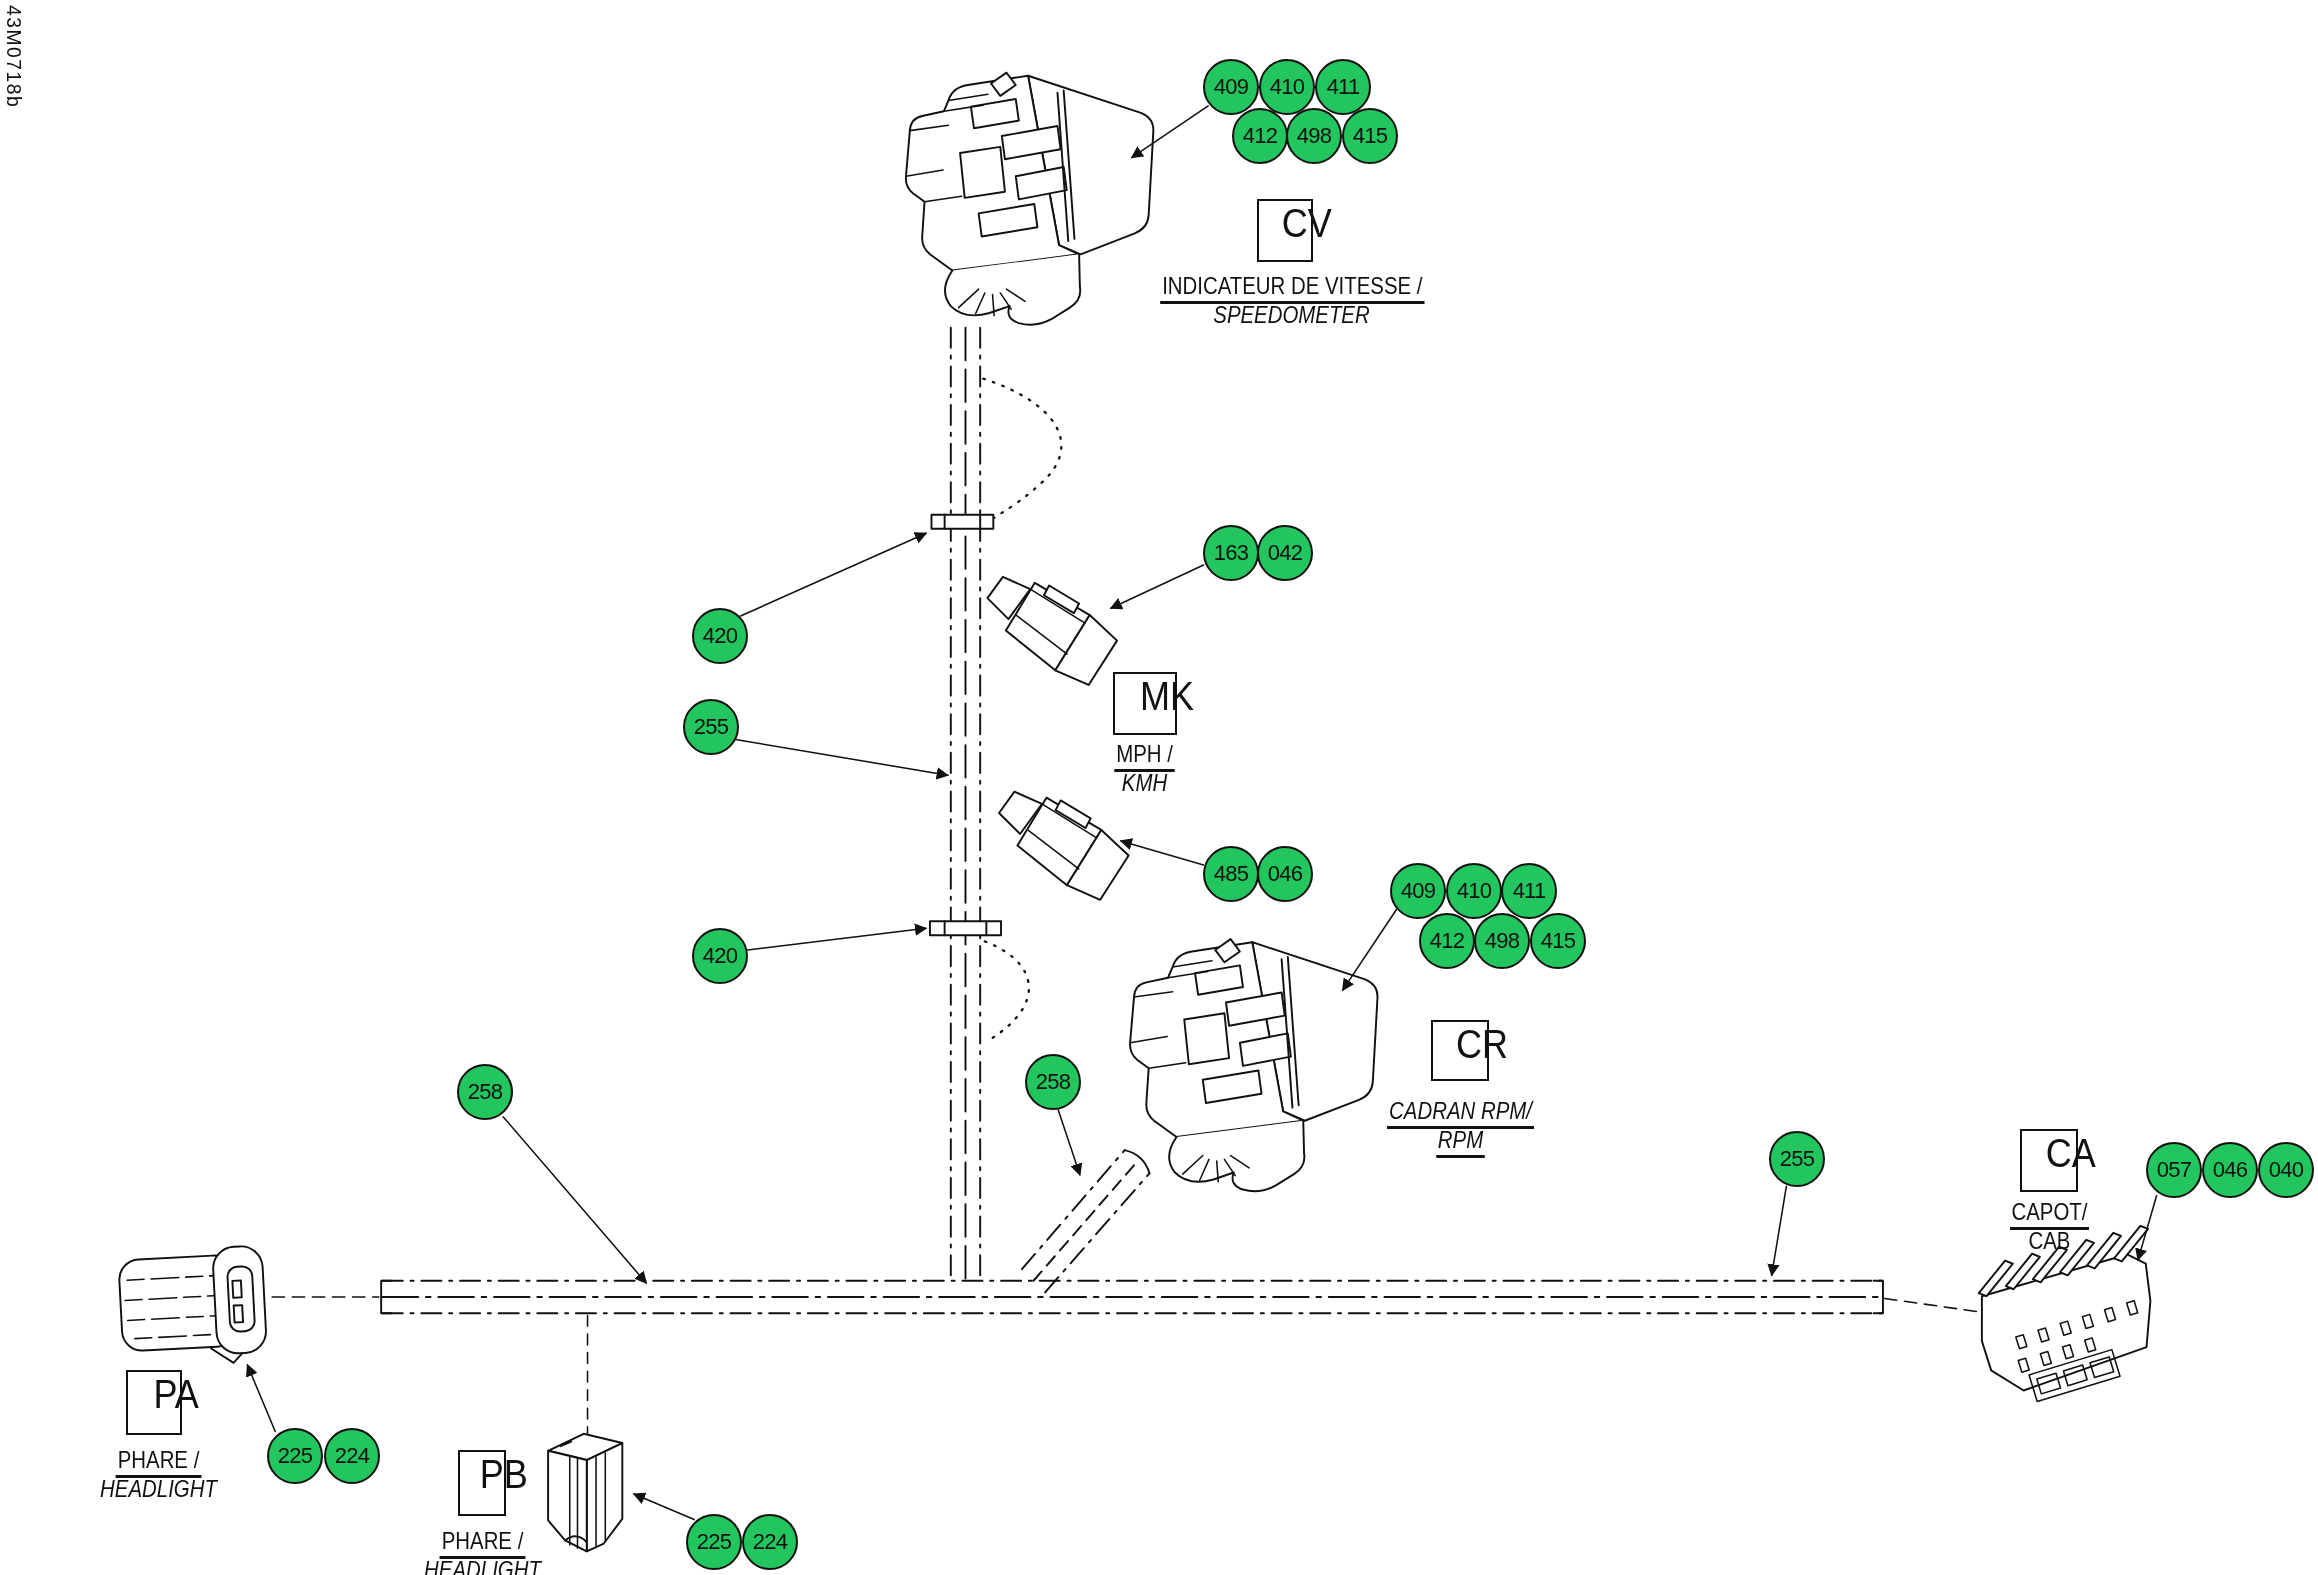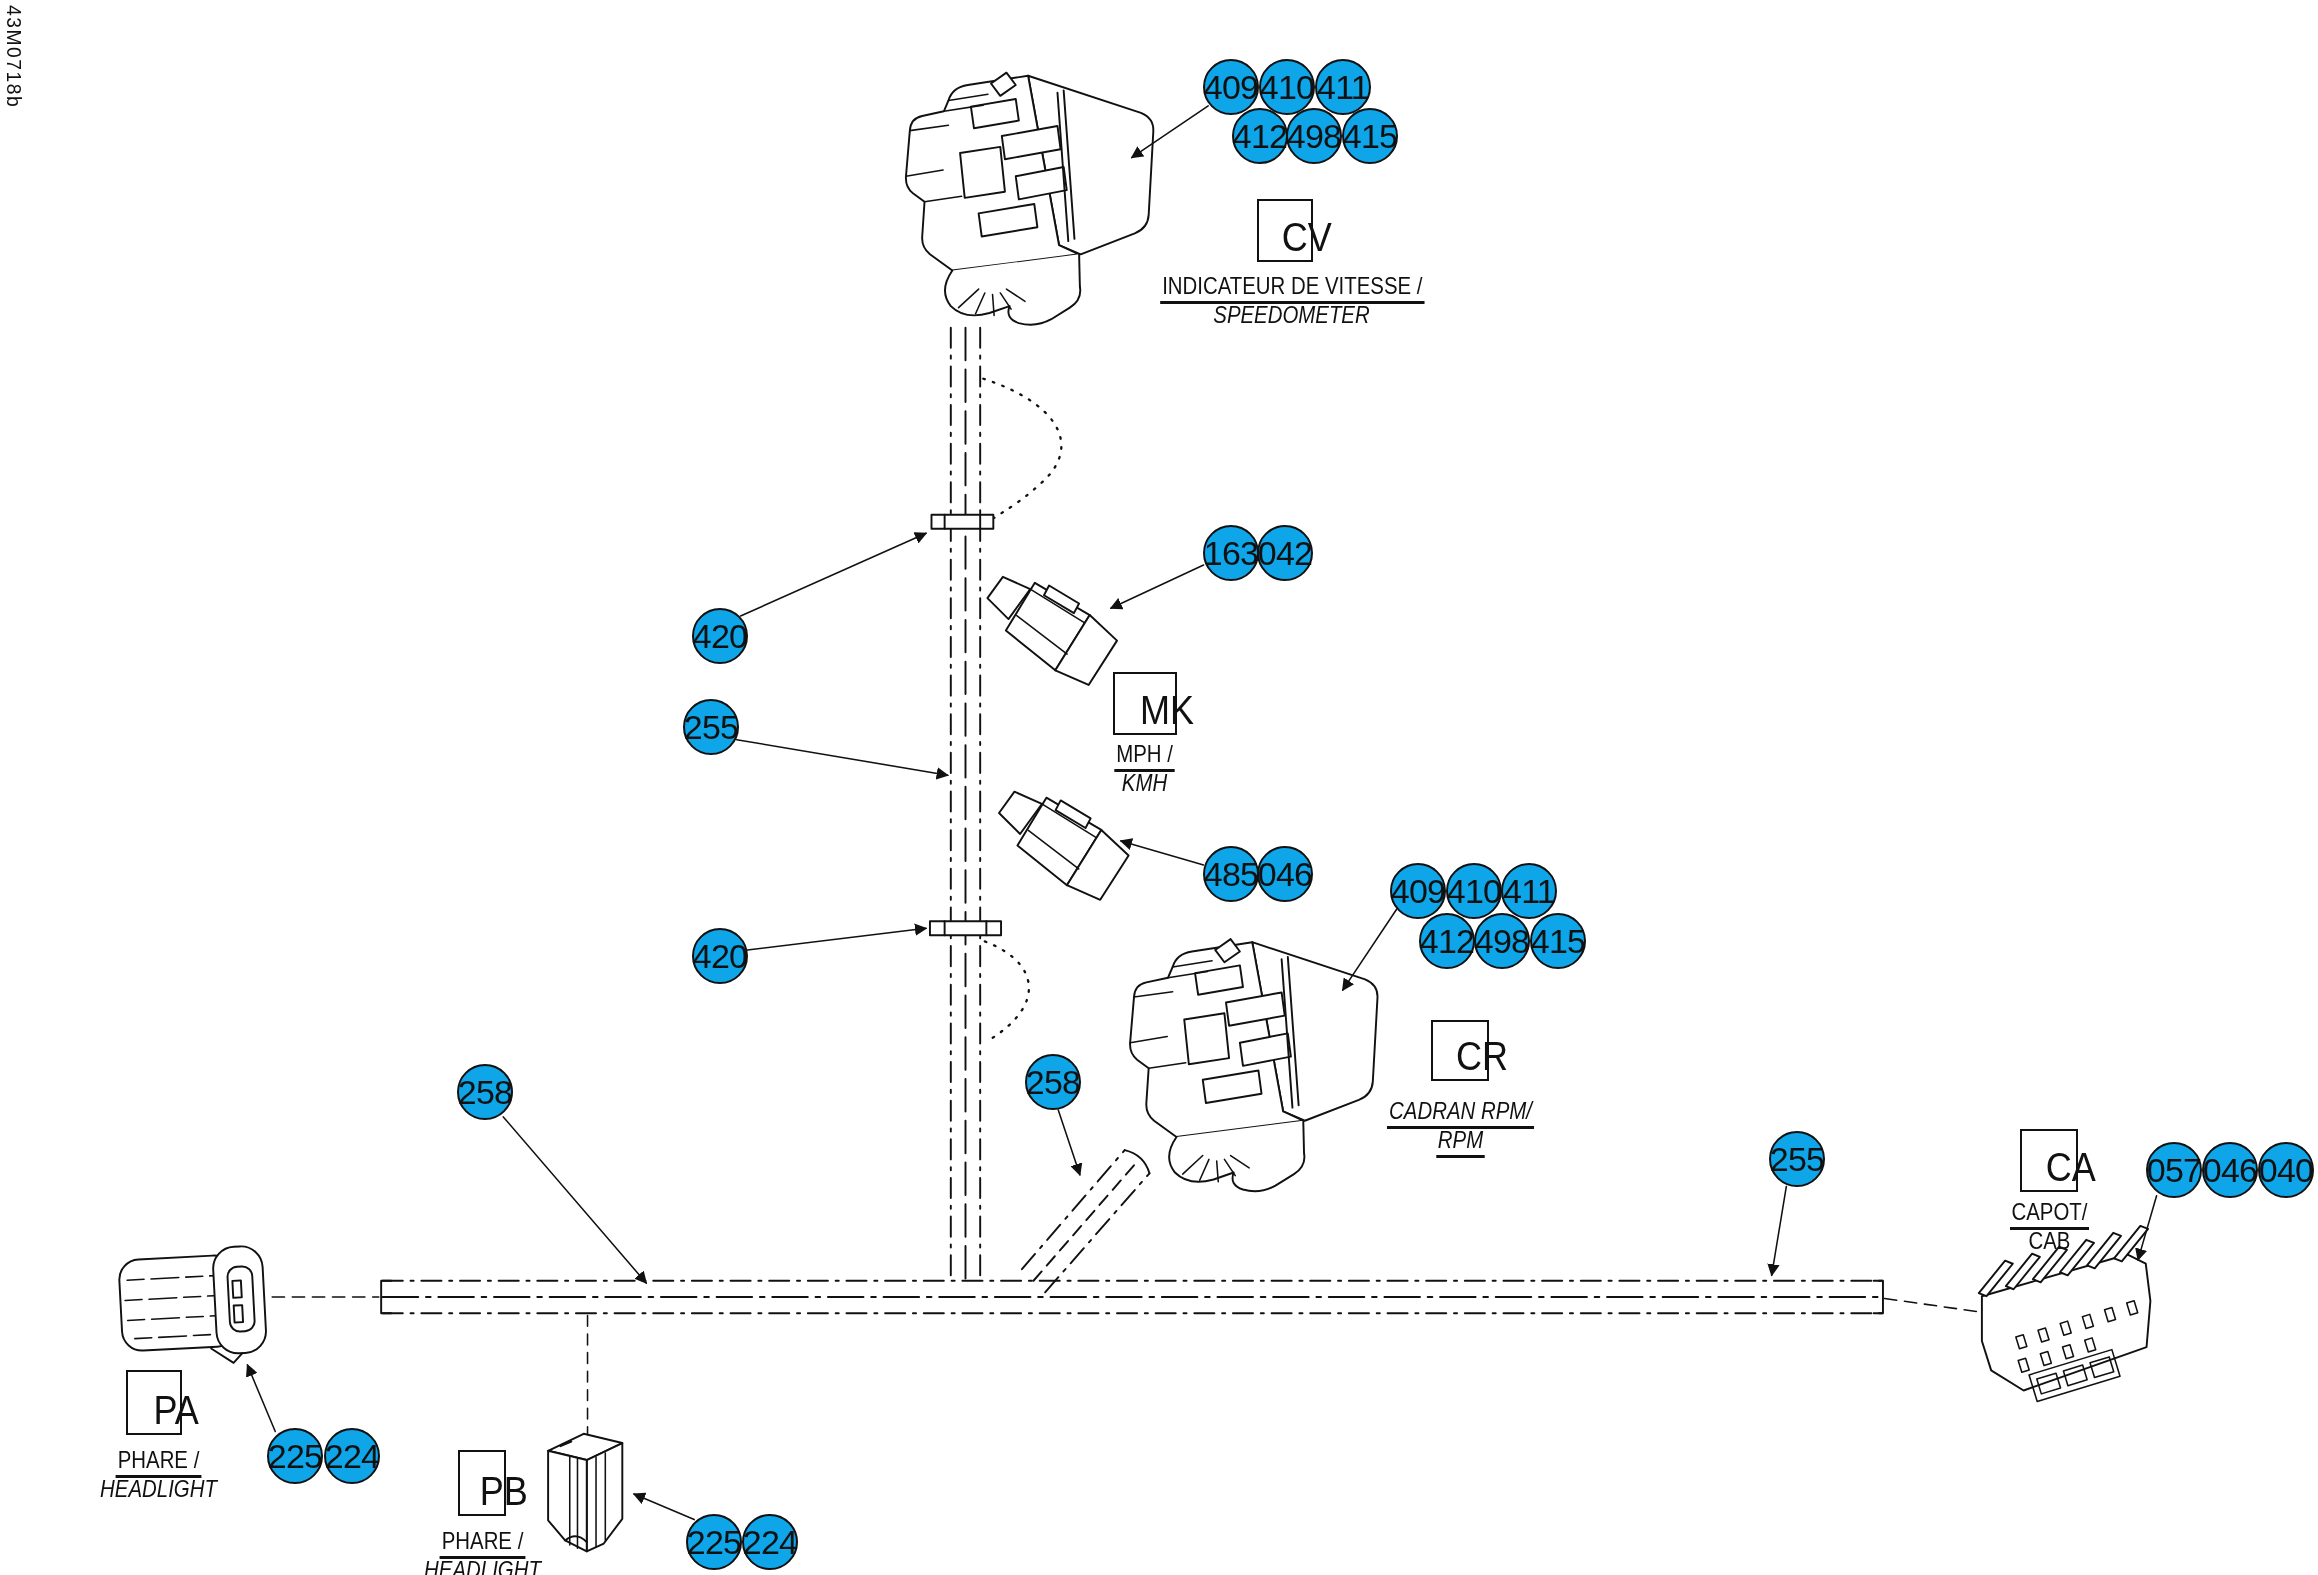--- a/index.html
+++ b/index.html
@@ -2,24 +2,24 @@
 <html style="font-size:12.4px"><head>
 <meta charset="utf-8">
 <style>
   html,body{margin:0;padding:0;background:#fff;}
   .stage{position:relative;width:2319px;height:1576px;background:#fff;overflow:hidden;
          font-family:"Liberation Sans",sans-serif;color:#111;}
   svg.art{position:absolute;left:0;top:0;}
   .docnum{position:absolute;left:1.5px;top:4.6px;writing-mode:vertical-rl;
           font-size:19.3px;letter-spacing:1.5px;color:#111;}
   .callout{position:absolute;width:56px;height:56px;border:2.3px solid #111;border-radius:50%;
-           background:#0ea5e9;display:flex;align-items:center;justify-content:center;
-           font-size:34px;letter-spacing:-0.8px;box-sizing:border-box;}
+           background:#22c55e;display:flex;align-items:center;justify-content:center;
+           font-size:22px;letter-spacing:-0.8px;box-sizing:border-box;}
   .refbox{position:absolute;border:2.3px solid #111;background:#fff;display:flex;
-          align-items:flex-end;justify-content:center;box-sizing:border-box;padding-left:44px;}
+          align-items:flex-start;justify-content:center;box-sizing:border-box;padding-left:44px;}
   .refbox span{font-size:40px;transform:scaleX(.9);}
   .lblblock{position:absolute;width:309px;text-align:center;white-space:nowrap;
             font-size:24px;line-height:1.22;}
   .lblblock.small{font-size:24px;}
   .lbl-line{display:block;transform:scaleX(.85);transform-origin:50% 50%;}
   .u{border-bottom:3.1px solid #111;padding:0 2.3px 1.5px;}
   .it{font-style:italic;}
 </style>
 </head>
 <body>

